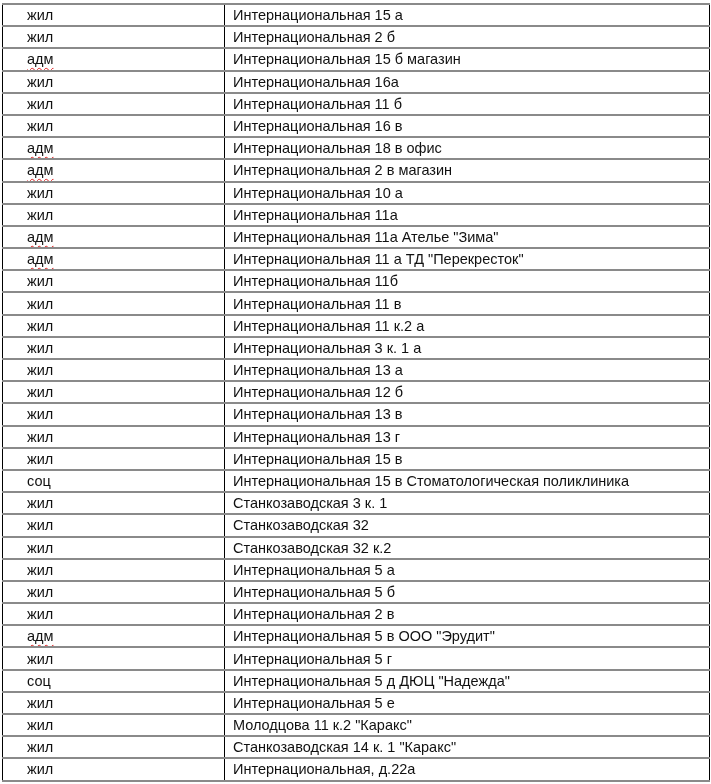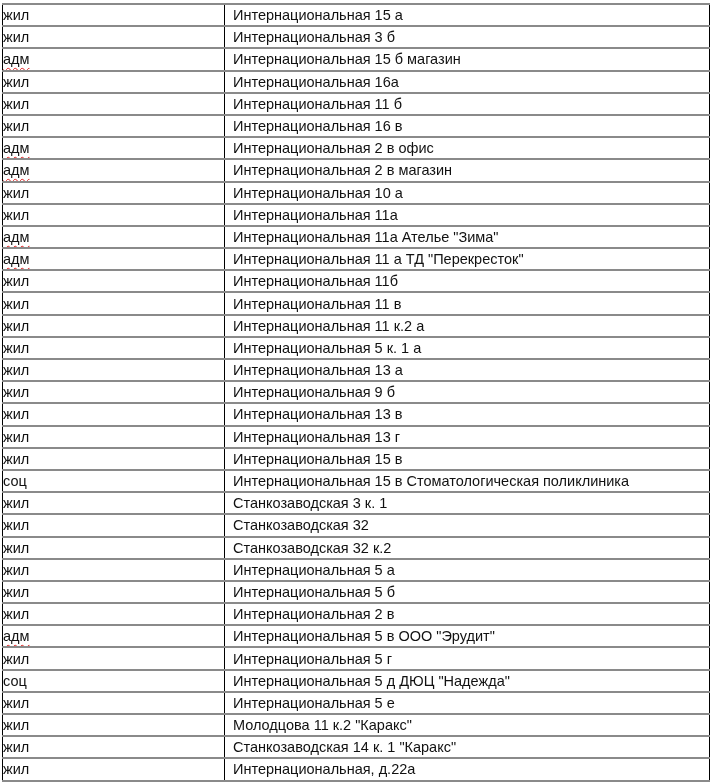--- a/index.html
+++ b/index.html
@@ -34,21 +34,21 @@
       border-bottom: 2px solid #8a8a8a;
       border-left: 1px solid #000;
       border-right: 1px solid #000;
       font-size: 14.5px;
       line-height: 20px;
       color: #111;
       white-space: nowrap;
       overflow: hidden;
       vertical-align: middle;
     }
-    td.type { padding-left: 0; }
+    td.type { padding-left: 24px; }
     td.addr { padding-left: 8px; margin-left: 48px; }
     .sp {
       text-decoration: underline wavy #e02020;
       text-decoration-thickness: 1px;
       text-underline-offset: 3px;
     }
   </style>
 </head>
 <body>
 
@@ -59,41 +59,41 @@
         <col class="c2">
       </colgroup>
     <tbody id="tbody">
 
       <tr>
           <td class="type">жил</td>
           <td class="addr">Интернациональная 15 а</td>
         </tr>
       <tr>
           <td class="type">жил</td>
-          <td class="addr">Интернациональная 3 б</td>
+          <td class="addr">Интернациональная 2 б</td>
         </tr>
       <tr>
           <td class="type"><span class="sp">адм</span></td>
           <td class="addr">Интернациональная 15 б магазин</td>
         </tr>
       <tr>
           <td class="type">жил</td>
           <td class="addr">Интернациональная 16а</td>
         </tr>
       <tr>
           <td class="type">жил</td>
           <td class="addr">Интернациональная 11 б</td>
         </tr>
       <tr>
           <td class="type">жил</td>
           <td class="addr">Интернациональная 16 в</td>
         </tr>
       <tr>
           <td class="type"><span class="sp">адм</span></td>
-          <td class="addr">Интернациональная 2 в офис</td>
+          <td class="addr">Интернациональная 18 в офис</td>
         </tr>
       <tr>
           <td class="type"><span class="sp">адм</span></td>
           <td class="addr">Интернациональная 2 в магазин</td>
         </tr>
       <tr>
           <td class="type">жил</td>
           <td class="addr">Интернациональная 10 а</td>
         </tr>
       <tr>
@@ -115,29 +115,29 @@
       <tr>
           <td class="type">жил</td>
           <td class="addr">Интернациональная 11 в</td>
         </tr>
       <tr>
           <td class="type">жил</td>
           <td class="addr">Интернациональная 11 к.2 а</td>
         </tr>
       <tr>
           <td class="type">жил</td>
-          <td class="addr">Интернациональная 5 к. 1 а</td>
+          <td class="addr">Интернациональная 3 к. 1 а</td>
         </tr>
       <tr>
           <td class="type">жил</td>
           <td class="addr">Интернациональная 13 а</td>
         </tr>
       <tr>
           <td class="type">жил</td>
-          <td class="addr">Интернациональная 9 б</td>
+          <td class="addr">Интернациональная 12 б</td>
         </tr>
       <tr>
           <td class="type">жил</td>
           <td class="addr">Интернациональная 13 в</td>
         </tr>
       <tr>
           <td class="type">жил</td>
           <td class="addr">Интернациональная 13 г</td>
         </tr>
       <tr>

